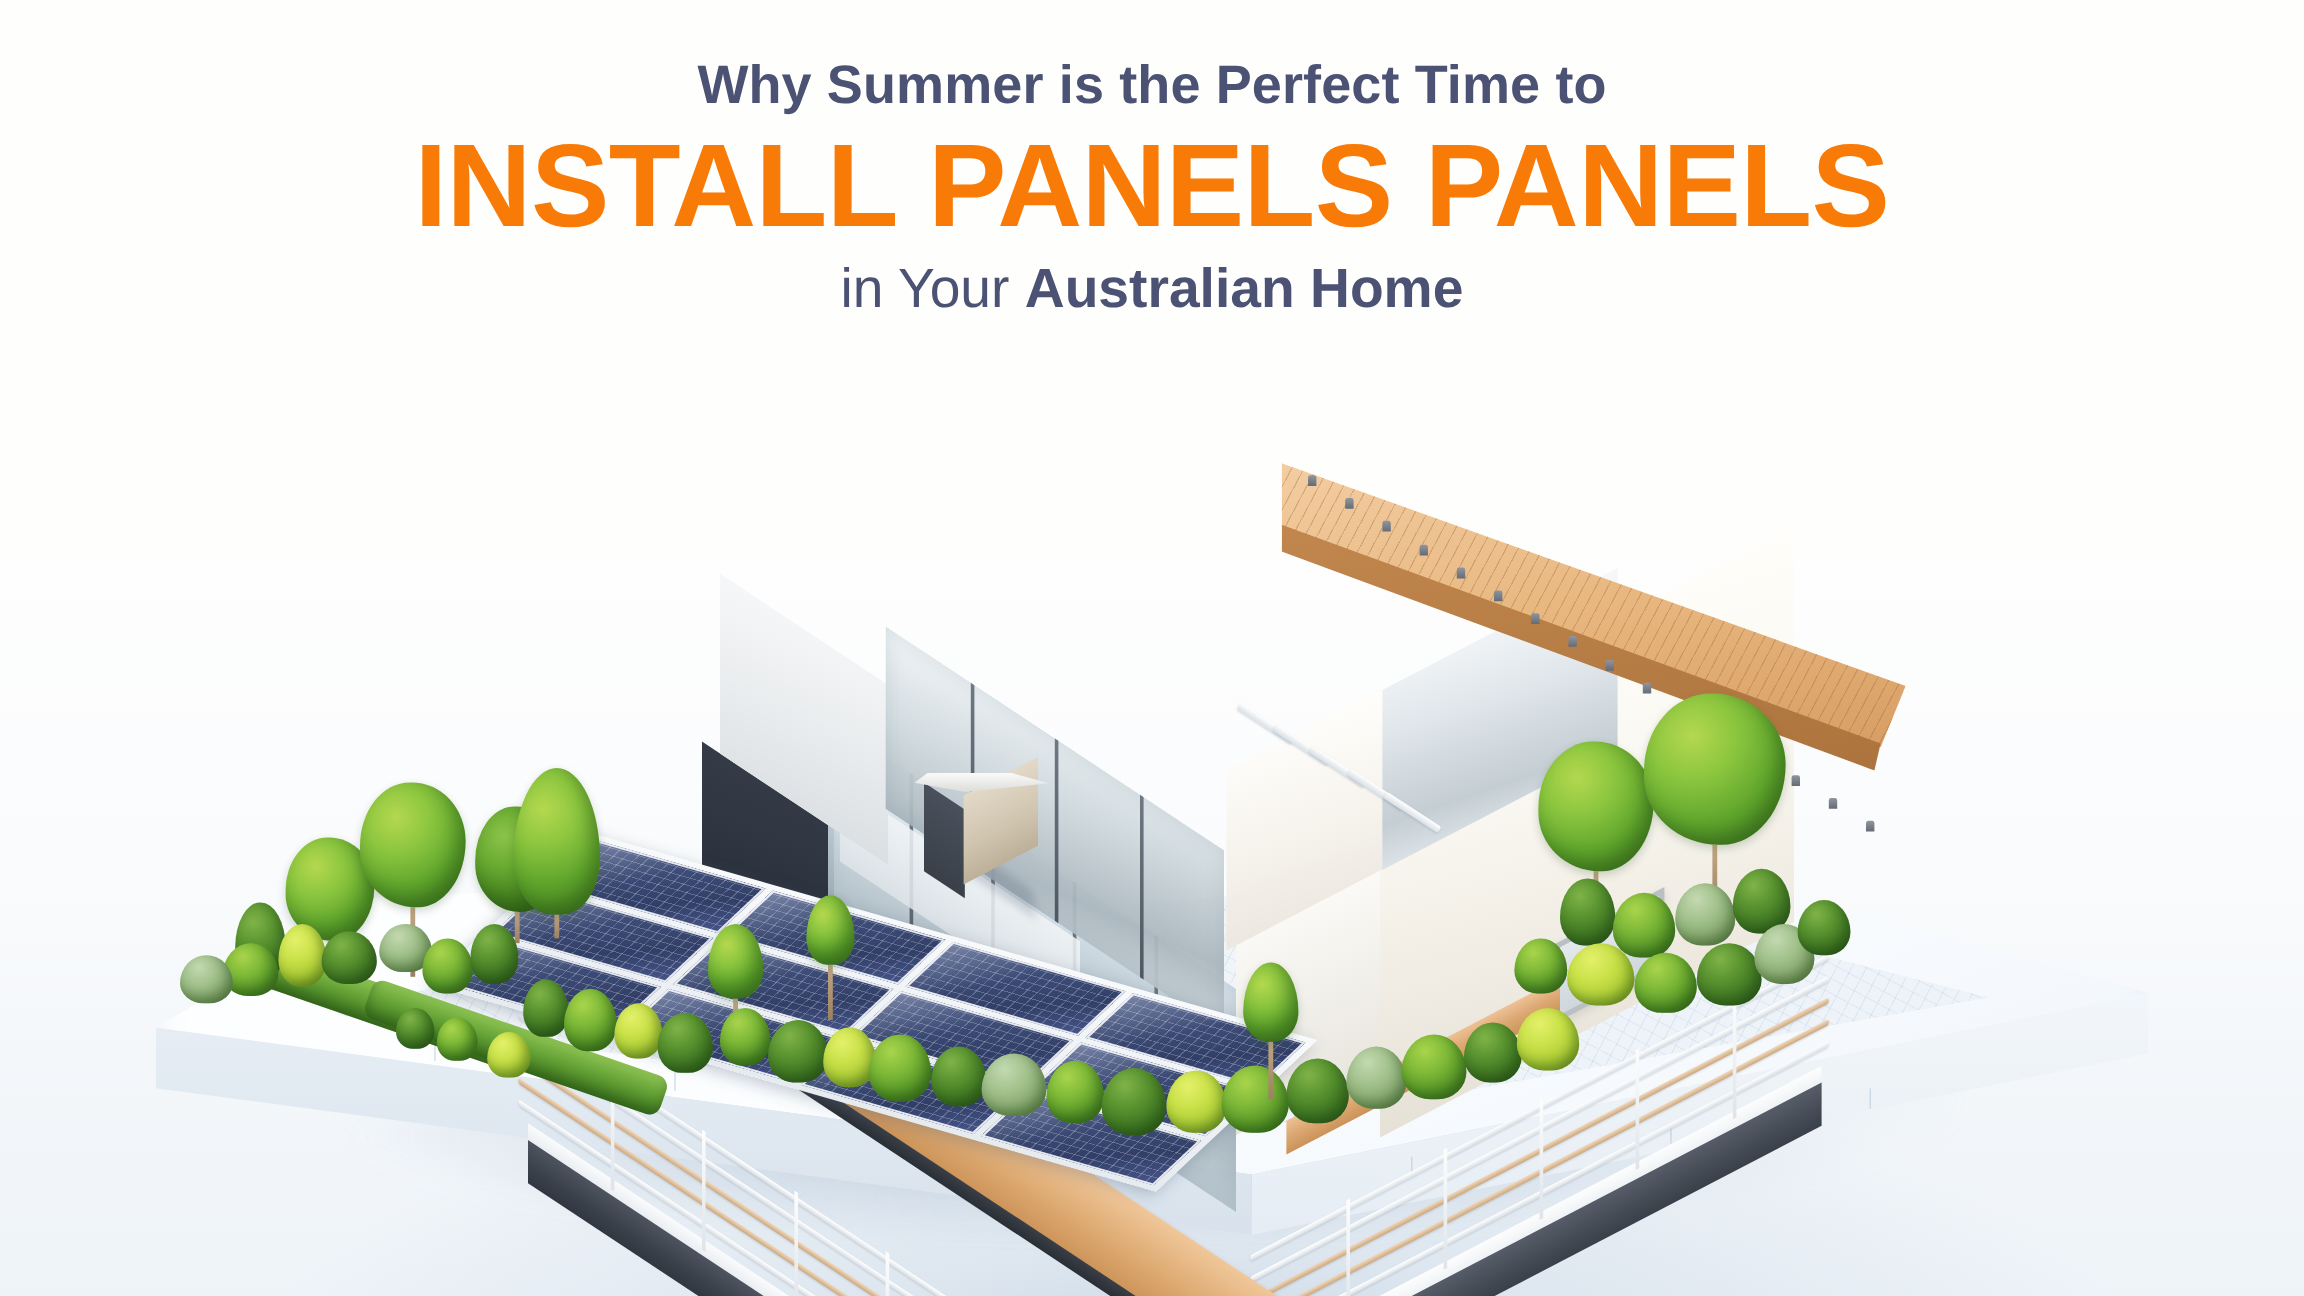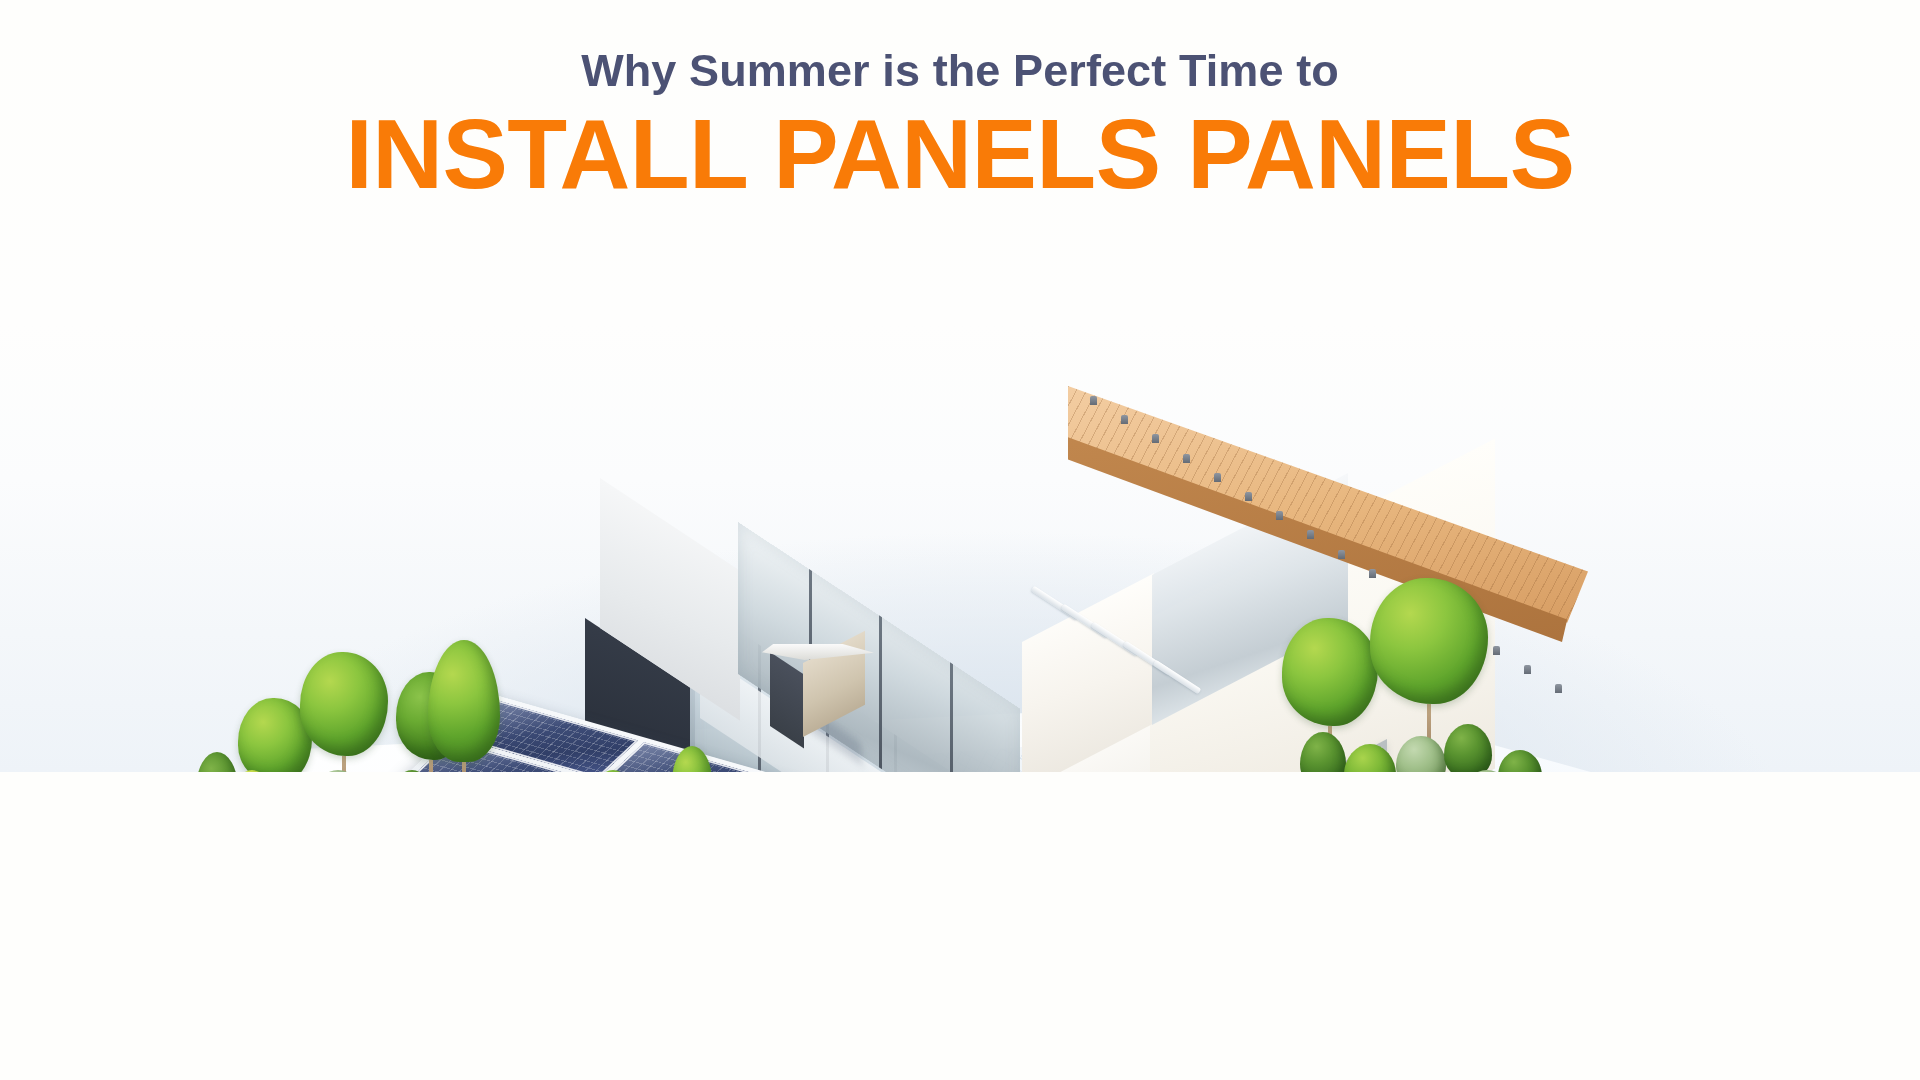--- a/index.html
+++ b/index.html
@@ -7,21 +7,21 @@
   html,body { width:1920px; height:1080px; overflow:hidden; }
   body {
     font-family:"Liberation Sans", sans-serif;
     background:#fefefc;
     position:relative;
   }
 
   
   .banner {
     position:relative;
-    width:1920px; height:772px;
+    width:1920px; height:1080px;
     background:
       radial-gradient(ellipse 1100px 420px at 52% 108%, #c3d2e2 0%, #dde6ef 30%, rgba(246,249,252,0) 72%),
       linear-gradient(180deg, #fefefc 0%, #fefefd 42%, #fbfcfd 62%, #f4f7fa 82%, #eef3f8 100%);
     overflow:hidden;
   }
 
   
   .headline {
     position:absolute;
     top:46px; left:0; right:0;
@@ -466,20 +466,23 @@
   }
 </style>
 </head>
 <body>
 
 <div class="banner">
 
   <div class="headline">
     <div class="hl-line1">Why Summer is the Perfect Time to</div>
     <div class="hl-line2">INSTALL PANELS PANELS</div>
+    <div class="hl-line3">
+      <span>in Your </span><span class="strong">Australian Home</span>
+    </div>
   </div>
 
   <div class="scene">
 
     <div class="ground-haze"></div>
     <div class="plot-shadow"></div>
 
     <div class="plot">
       <div class="plot-top"></div>
       <div class="terrace"></div>

